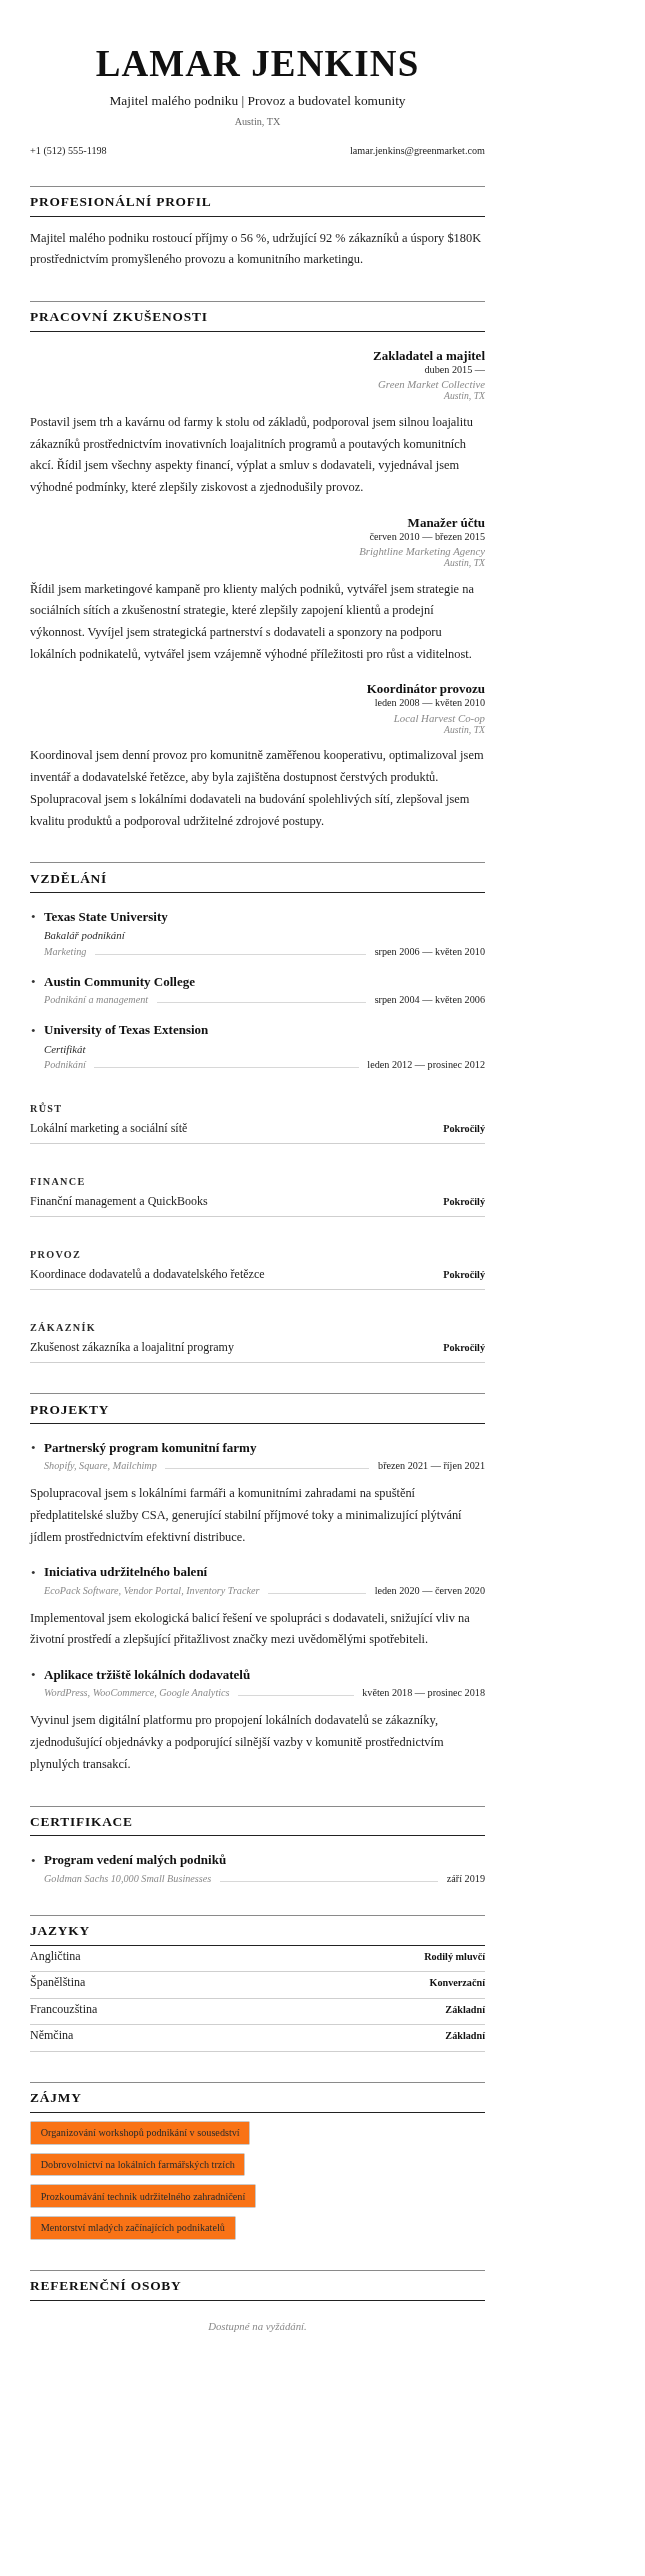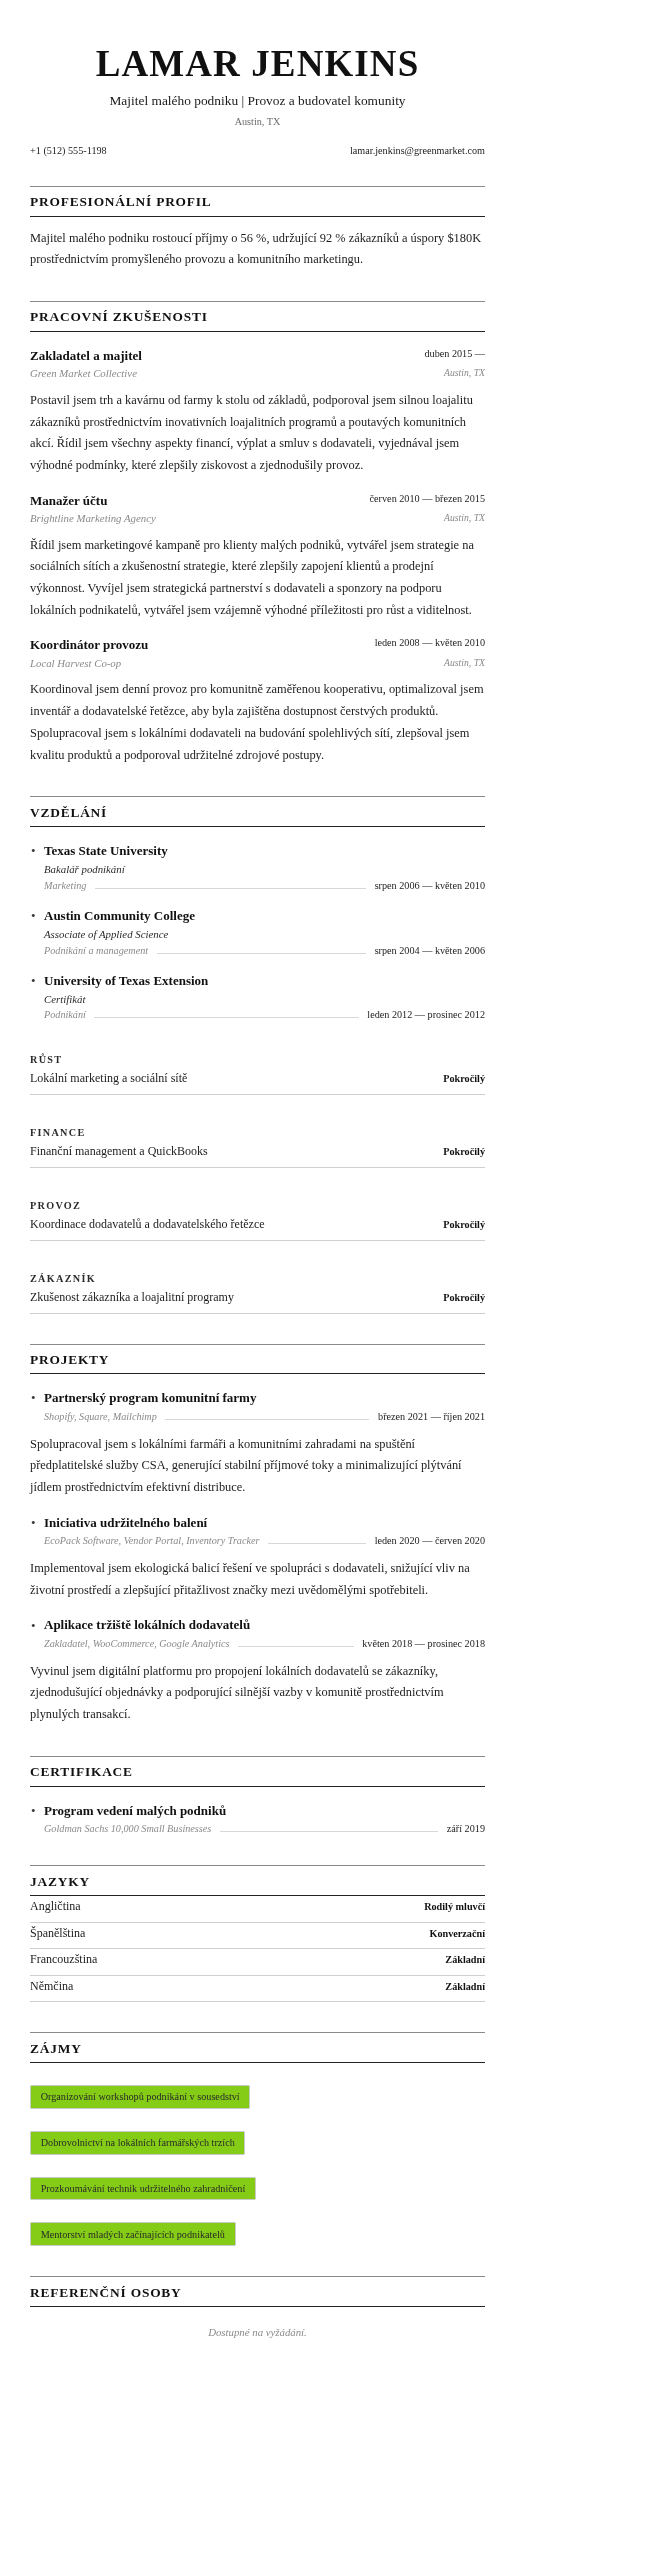--- a/index.html
+++ b/index.html
@@ -30,21 +30,21 @@
     border-bottom:1.1px solid #222222;
     padding:7.5px 0 5.4px 0;
     font-size:13.4px; font-weight:700; letter-spacing:0.8px; color:#111;
   }
   p.body {
     font-size:12.4px; line-height:1.75; color:#1c1c1c; margin-top:10.8px;
   }
 
   
   .entry { margin-top:16px; }
-  .row { display:flex; justify-content:space-between; align-items:flex-start; }
+  .row { display:flex; justify-content:space-between; align-items:flex-end;flex-direction:column; }
   .row.sub { margin-top:3.2px; }
   .job-title { font-size:13px; font-weight:700; color:#111; }
   .dates { font-size:10.2px; color:#222; white-space:nowrap; }
   .company { font-style:italic; color:#8a8a8a; font-size:10.8px; }
   .loc { font-style:italic; color:#8a8a8a; font-size:9.7px; }
   .desc { margin-top:7.5px; }
 
   .indent { position:relative; padding-left:14px; }
   .indent .bullet-dot {
     position:absolute; left:1.1px; top:1.1px; font-size:13px; color:#333; line-height:1;
@@ -68,27 +68,27 @@
   .lang-row {
     display:flex; justify-content:space-between; align-items:baseline;
     margin-top:3px; padding-bottom:7.5px; border-bottom:0.5px solid #cfcfcf;
   }
   .lang-name { font-size:12px; color:#1c1c1c; }
   .lang-level { font-size:10.2px; font-weight:700; color:#111; }
 
   
   .tag {
     display:table;
-    background:#84cc16;
+    background:#f97316;
     border:0.5px solid #c9c9c9;
     border-radius:1.6px;
     padding:5.4px 9.7px;
     font-size:10.2px;
     color:#2a2a2a;
-    margin-top:22px;
+    margin-top:8px;
   }
 
   
   .ref-note { text-align:center; font-style:italic; color:#8a8a8a; font-size:10.8px; margin-top:19.4px; }
 </style>
 </head>
 <body>
 
 <div class="canvas">
   <div class="page">
@@ -158,21 +158,20 @@
         <div class="leader-row">
           <span class="muted-it">Marketing</span>
           <span class="leader"></span>
           <span class="dates">srpen 2006 — květen 2010</span>
         </div>
       </article>
 
       <article class="entry indent">
         <span class="bullet-dot">•</span>
         <h3 class="edu-school">Austin Community College</h3>
-        <div class="edu-degree">Associate of Applied Science</div>
         <div class="leader-row">
           <span class="muted-it">Podnikání a management</span>
           <span class="leader"></span>
           <span class="dates">srpen 2004 — květen 2006</span>
         </div>
       </article>
 
       <article class="entry indent">
         <span class="bullet-dot">•</span>
         <h3 class="edu-school">University of Texas Extension</h3>
@@ -247,21 +246,21 @@
           </div>
         </div>
         <p class="body desc">Implementoval jsem ekologická balicí řešení ve spolupráci s dodavateli, snižující vliv na životní prostředí a zlepšující přitažlivost značky mezi uvědomělými spotřebiteli.</p>
       </article>
 
       <article class="entry">
         <div class="indent">
           <span class="bullet-dot">•</span>
           <h3 class="job-title">Aplikace tržiště lokálních dodavatelů</h3>
           <div class="leader-row">
-            <span class="muted-it">Zakladatel, WooCommerce, Google Analytics</span>
+            <span class="muted-it">WordPress, WooCommerce, Google Analytics</span>
             <span class="leader"></span>
             <span class="dates">květen 2018 — prosinec 2018</span>
           </div>
         </div>
         <p class="body desc">Vyvinul jsem digitální platformu pro propojení lokálních dodavatelů se zákazníky, zjednodušující objednávky a podporující silnější vazby v komunitě prostřednictvím plynulých transakcí.</p>
       </article>
     </section>
 
     <section>
       <h2 class="sec-h">CERTIFIKACE</h2>

